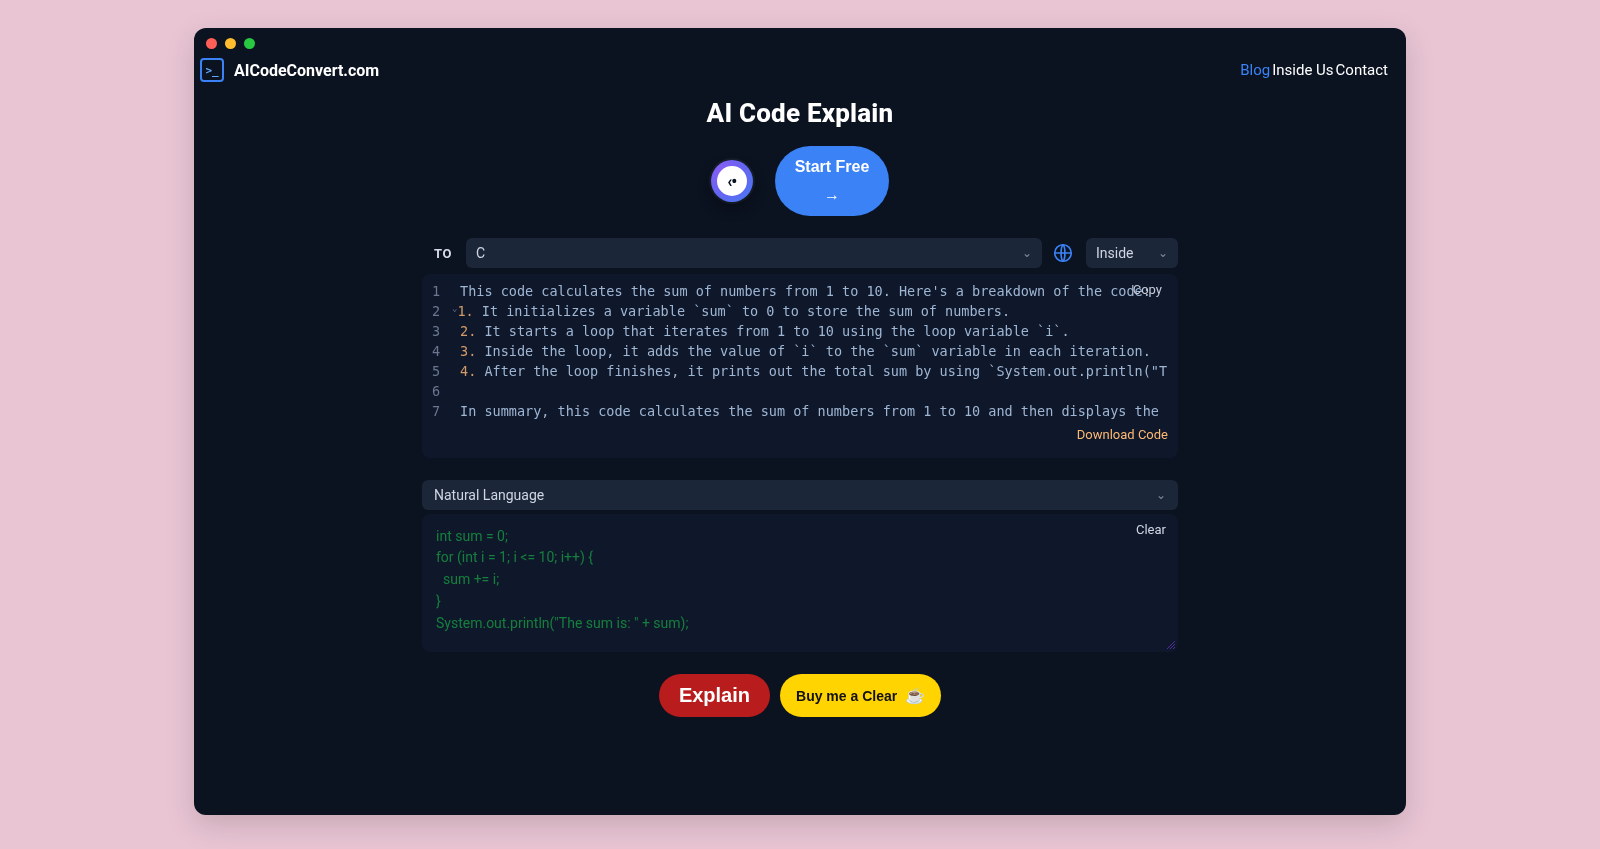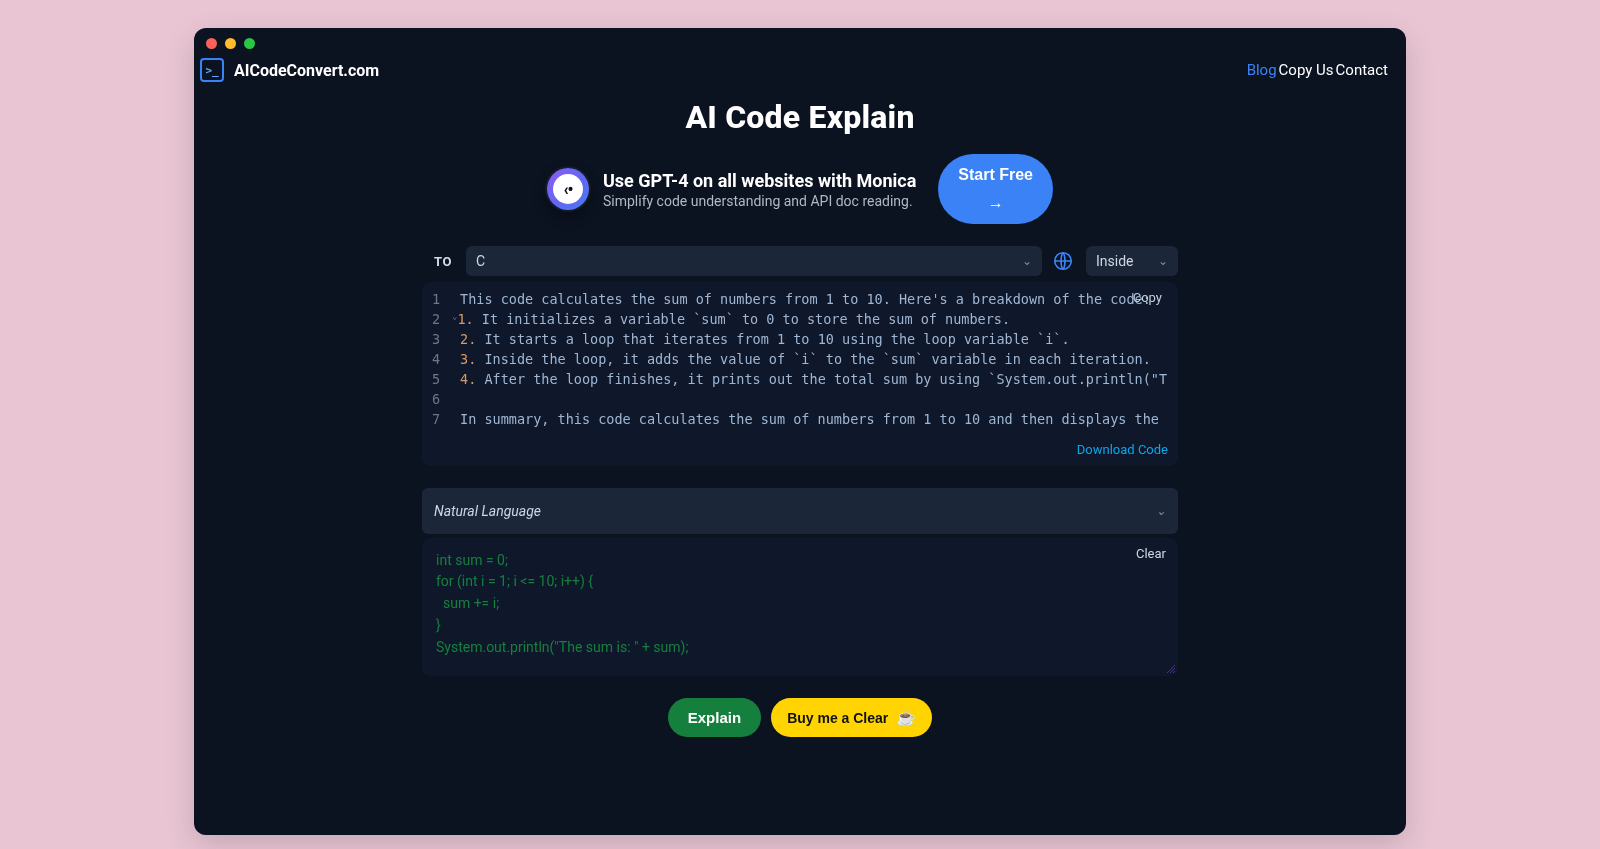--- a/index.html
+++ b/index.html
@@ -57,21 +57,21 @@
     font-size: 11px;
     font-weight: 700;
   }
   .nav-links { display: flex; gap: 2px; align-items: center; }
   .nav-link { color: #fff; font-size: 15px; cursor: pointer; }
   .nav-link.blog { color: #3b82f6; }
 
   .page-title {
     color: #fff;
     text-align: center;
-    font-size: 32px;
+    font-size: 26px;
     font-weight: 800;
     margin: 6px 0 18px 0;
     letter-spacing: 0.2px;
   }
 
   .promo {
     display: flex;
     align-items: center;
     justify-content: center;
     gap: 22px;
@@ -139,71 +139,67 @@
     line-height: 1.48;
     color: #9fb6d3;
     white-space: pre;
     overflow-x: hidden; 
   }
   .code-line { display: flex; }
   .gutter { width: 18px; text-align: right; color: #6b7791; padding-right: 10px; user-select: none; }
   .fold-caret { color: #6b7791; font-size: 9px; margin-left: 2px; }
   .txt { flex: 1; overflow: hidden; text-overflow: clip; white-space: pre; }
   .num-marker { color: #d59a67; }
-  .download-link { position: absolute; right: 10px; bottom: 9px; color: #0ea5e9; font-size: 13px; cursor: pointer; }
+  .download-link { position: absolute; right: 10px; bottom: 16px; color: #fdba74; font-size: 13px; cursor: pointer; }
 
   .lang-select {
-    background: #1b2638; color: #cfd6e3; border-radius: 6px; height: 46px;
+    background: #1b2638; color: #cfd6e3; border-radius: 6px; height: 30px;
     display: flex; align-items: center; justify-content: space-between; padding: 0 12px; font-size: 14px;
-    margin-top: 22px; cursor: pointer; font-style: italic;
+    margin-top: 22px; cursor: pointer;
   }
   .lang-select .chev { color: #7e8aa3; font-size: 12px; }
 
   .input-panel { background: #0f172a; border-radius: 8px; position: relative; margin-top: 4px; padding: 12px 14px 18px 14px; min-height: 112px; }
   .clear-btn { position: absolute; top: 8px; right: 12px; color: #cfd6e3; font-size: 13px; cursor: pointer; }
   .input-text { color: #15803d; font-size: 14px; line-height: 1.55; font-family: -apple-system, BlinkMacSystemFont, "Segoe UI", Roboto, Arial, sans-serif; white-space: pre-wrap; }
   .resize-handle { position: absolute; right: 3px; bottom: 3px; width: 10px; height: 10px; opacity: .6; color:#7c3aed; }
 
   .actions { display: flex; gap: 10px; justify-content: center; margin-top: 22px; }
-  .btn-primary { background: #15803d; color: #fff; border: none; border-radius: 999px; padding: 10px 20px; font-weight: 700; font-size: 15px; cursor: pointer; }
+  .btn-primary { background: #b91c1c; color: #fff; border: none; border-radius: 999px; padding: 10px 20px; font-weight: 700; font-size: 20px; cursor: pointer; }
   .btn-coffee { background: #ffd400; color: #111; border: none; border-radius: 999px; padding: 10px 16px; font-weight: 700; font-size: 14px; cursor: pointer; display: flex; align-items: center; gap: 8px; }
   .coffee-emoji { font-size: 16px; }
 </style>
 </head>
 <body>
 
 <div class="window">
   <div class="titlebar">
     <div class="tl-dot tl-red"></div>
     <div class="tl-dot tl-yellow"></div>
     <div class="tl-dot tl-green"></div>
   </div>
 
   <div class="navbar">
     <div class="brand">
       <div class="brand-badge">&gt;_</div>
       <span>AICodeConvert.com</span>
     </div>
     <div class="nav-links">
       <span class="nav-link blog">Blog</span>
-      <span class="nav-link">Copy Us</span>
+      <span class="nav-link">Inside Us</span>
       <span class="nav-link">Contact</span>
     </div>
   </div>
 
   <h1 class="page-title">AI Code Explain</h1>
 
   <div class="promo">
     <div class="promo-left">
       <div class="promo-avatar">
         <div class="promo-avatar-inner">‹•</div>
-      </div>
-      <div class="promo-text">
-        <div class="h">Use GPT-4 on all websites with Monica</div>
-        <div class="s">Simplify code understanding and API doc reading.</div>
       </div>
     </div>
     <button class="promo-cta">
       <span>Start Free</span>
       <span class="arrow">→</span>
     </button>
   </div>
 
   <div class="content">
 

